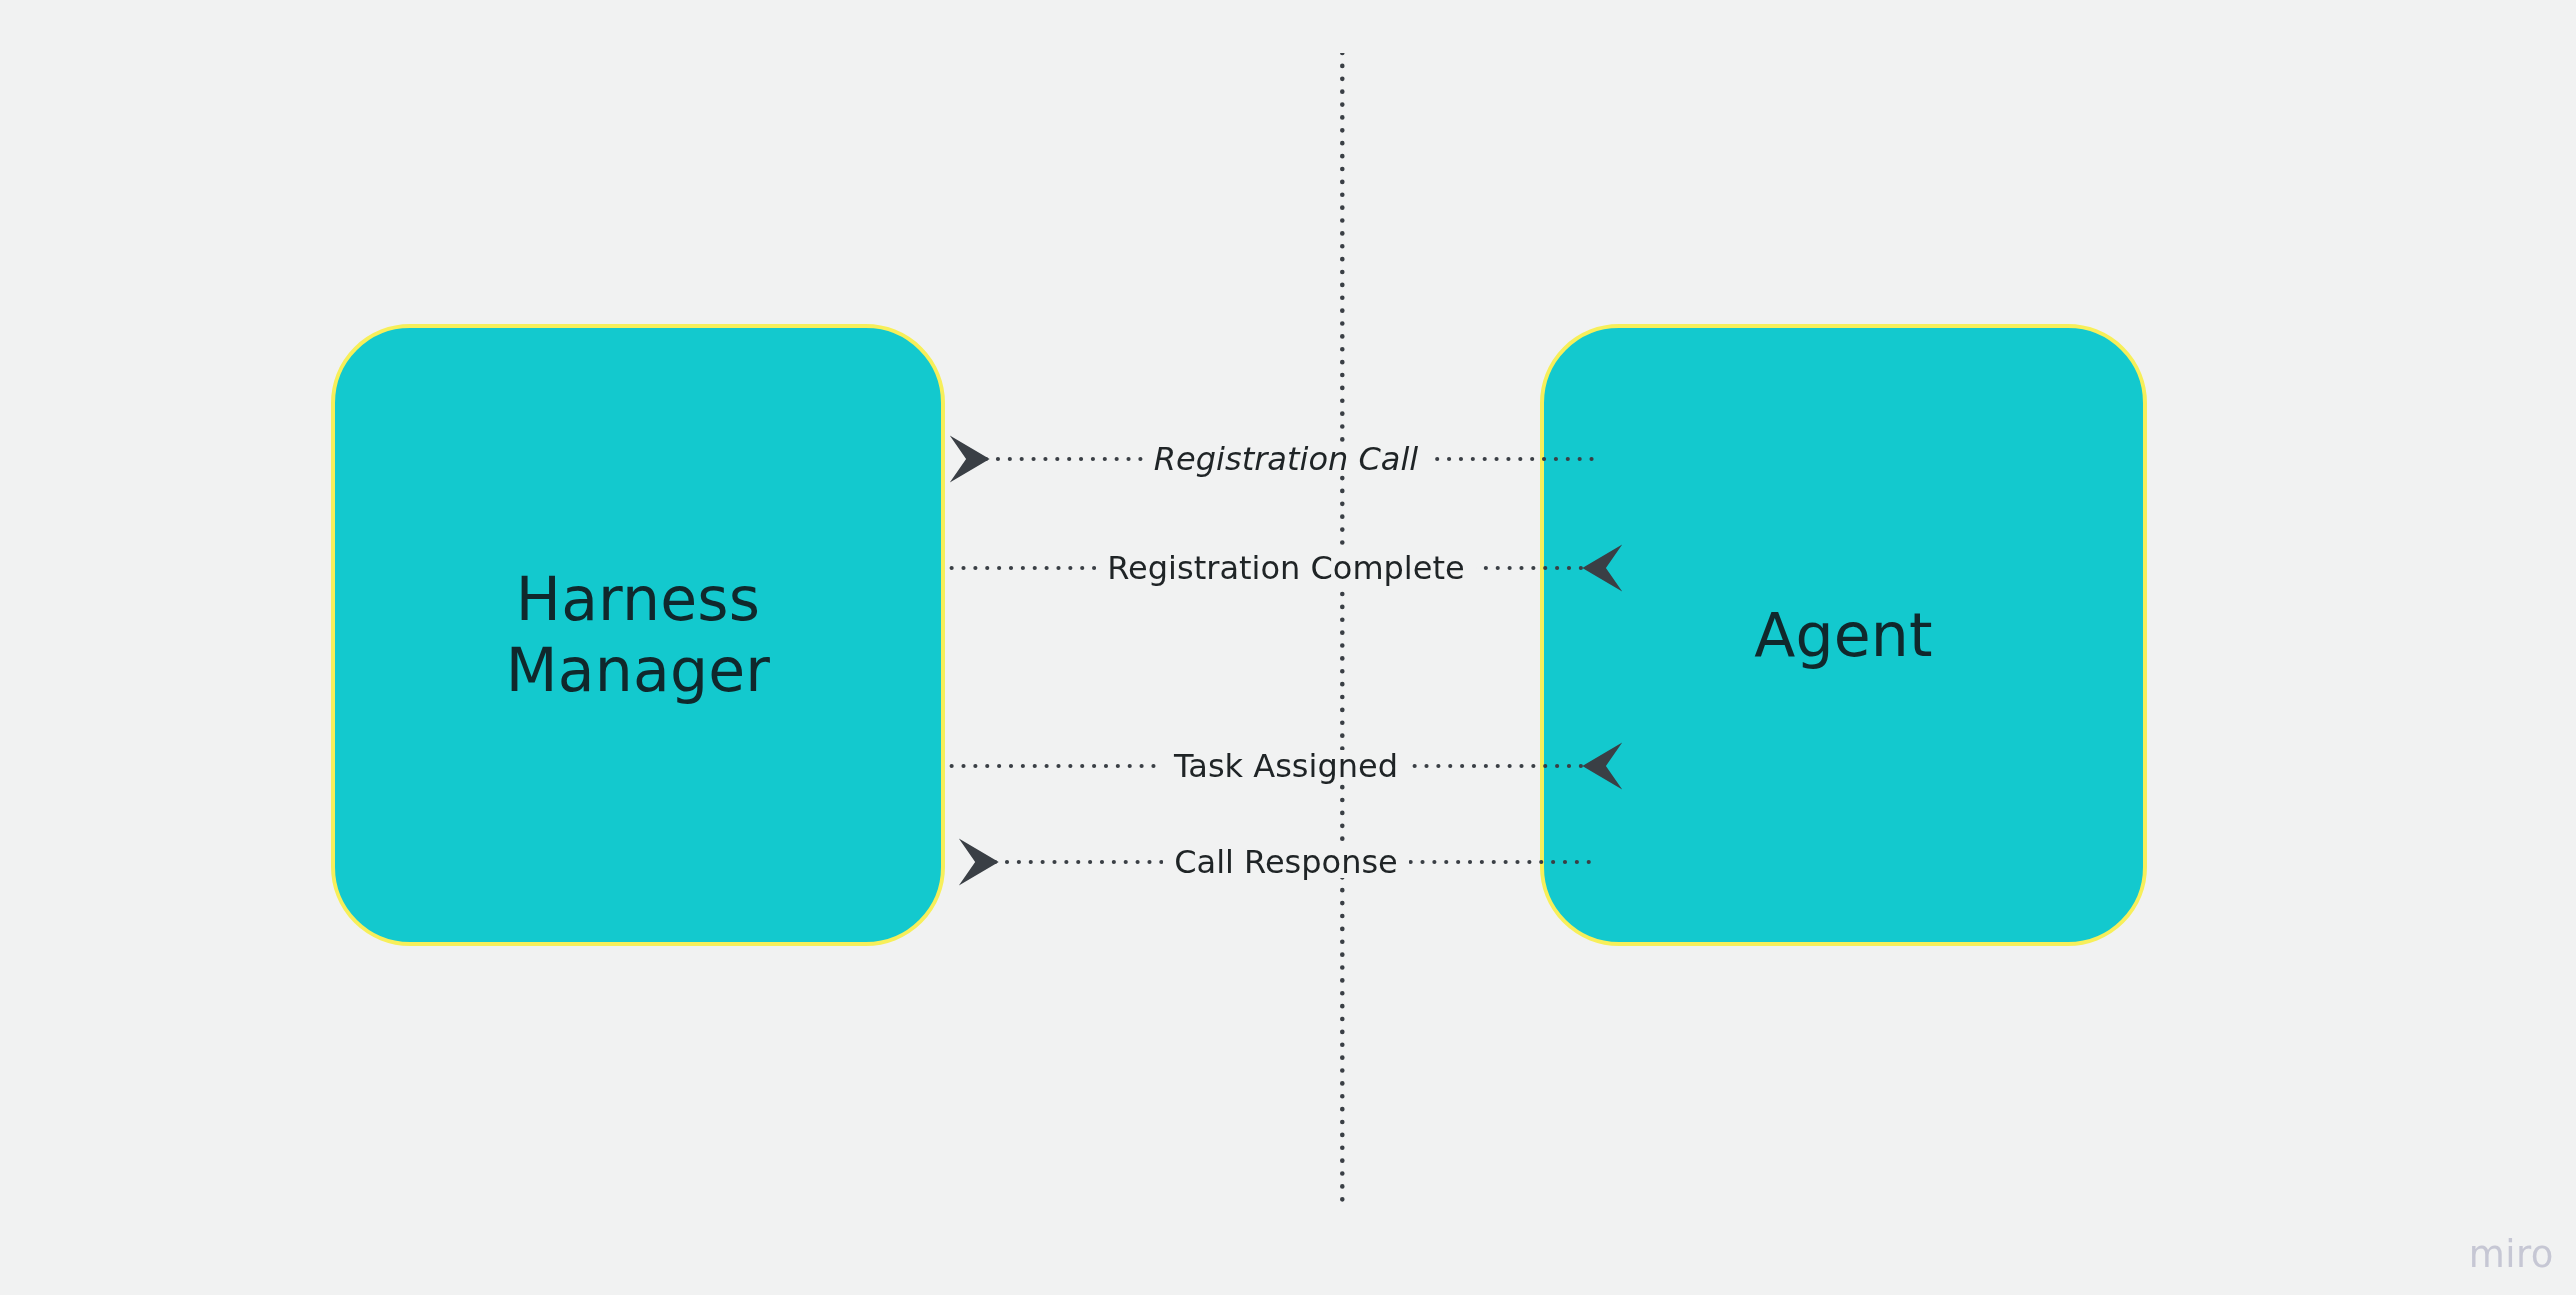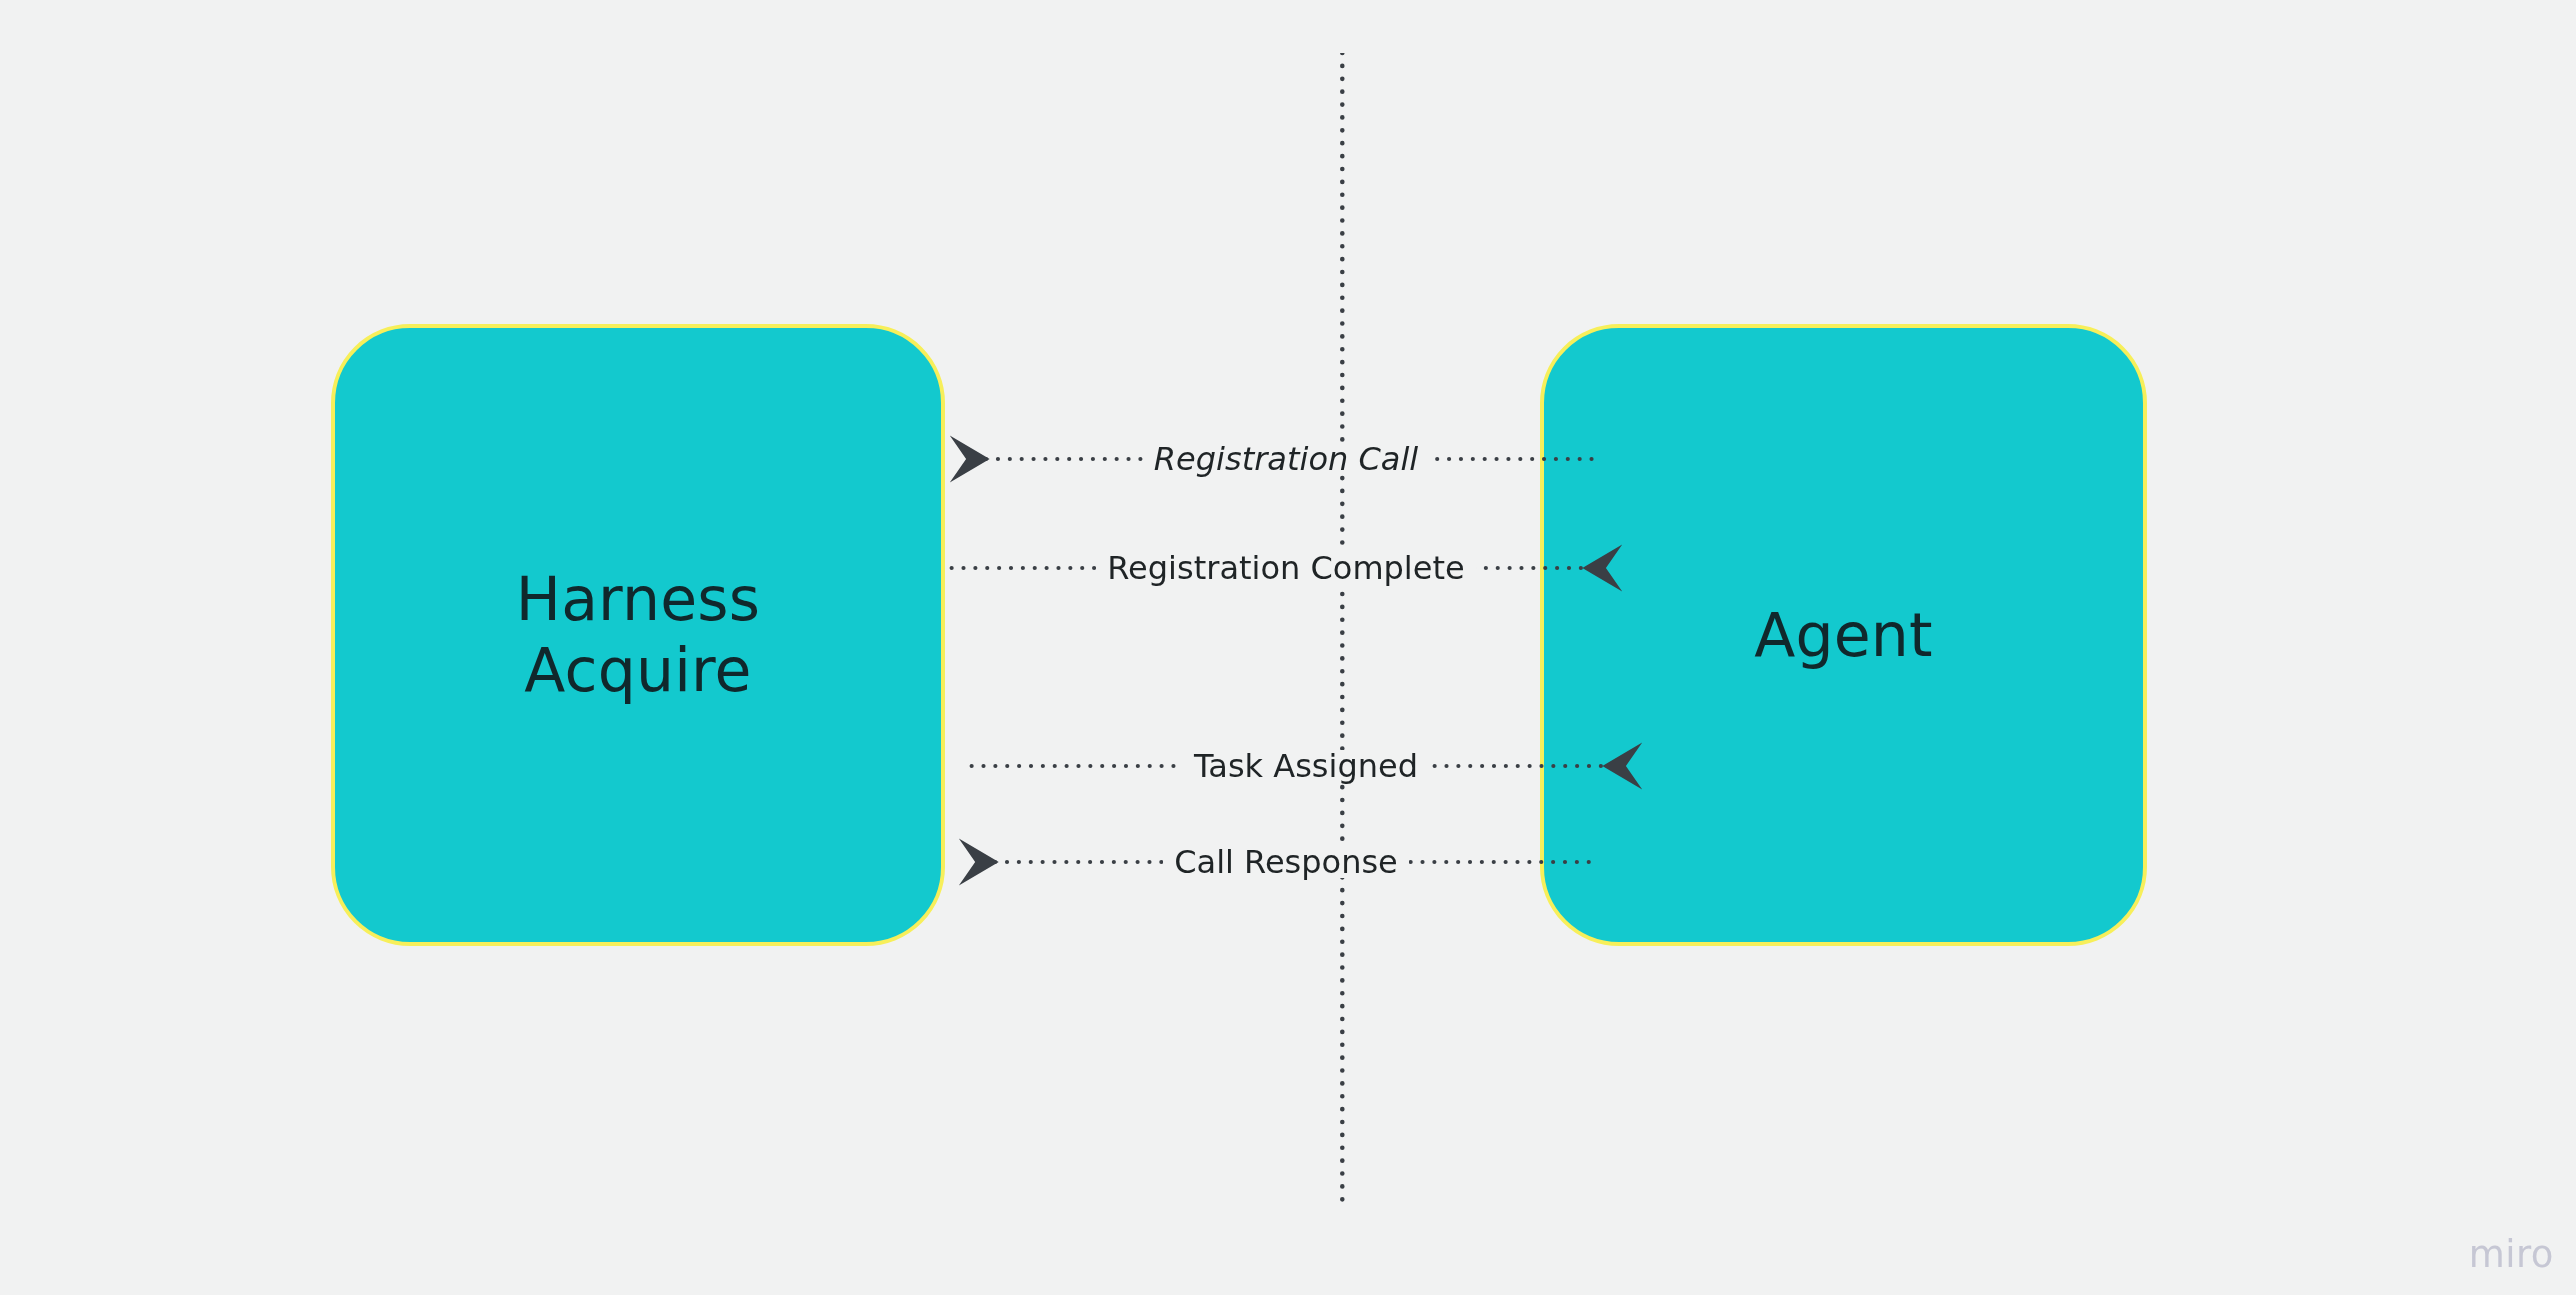--- a/index.html
+++ b/index.html
@@ -105,21 +105,21 @@
     user-select: none;
   }
 </style>
 </head>
 <body>
 
 <div id="canvas">
 
   <div class="node" id="node-harness-manager">
     <span class="node-label">Harness
-Acquire</span>
+Manager</span>
   </div>
 
   <div class="node" id="node-agent">
     <span class="node-label">Agent</span>
   </div>
 
   <svg id="lifeline" viewBox="0 0 5 1259" preserveAspectRatio="none">
     <line x1="2.5" y1="0" x2="2.5" y2="1259" stroke="#3a3f45" stroke-width="5" stroke-linecap="round" stroke-dasharray="0.1 14"></line>
   </svg>
 
@@ -133,21 +133,21 @@
 
   <div class="msg-row" style="top:539px;align-items:center;">
     <svg class="msg-svg" viewBox="0 0 746 64">
       <line x1="4" y1="32" x2="700" y2="32" stroke="#3a3f45" stroke-width="4.5" stroke-linecap="round" stroke-dasharray="0.1 13"></line>
       <path d="M 700 32 L 744 6 L 726 32 L 744 58 Z" fill="#3a3f45"></path>
     </svg>
     <span class="msg-text">Registration Complete</span>
   </div>
 
 
-  <div class="msg-row" style="top:737px;margin-left:20px;">
+  <div class="msg-row" style="top:737px;">
     <svg class="msg-svg" viewBox="0 0 746 64">
       <line x1="4" y1="32" x2="700" y2="32" stroke="#3a3f45" stroke-width="4.5" stroke-linecap="round" stroke-dasharray="0.1 13"></line>
       <path d="M 700 32 L 744 6 L 726 32 L 744 58 Z" fill="#3a3f45"></path>
     </svg>
     <span class="msg-text">Task Assigned</span>
   </div>
 
   <div class="msg-row" style="top:833px;">
     <svg class="msg-svg" viewBox="0 0 746 64">
       <line x1="52" y1="32" x2="716" y2="32" stroke="#3a3f45" stroke-width="4.5" stroke-linecap="round" stroke-dasharray="0.1 13"></line>

